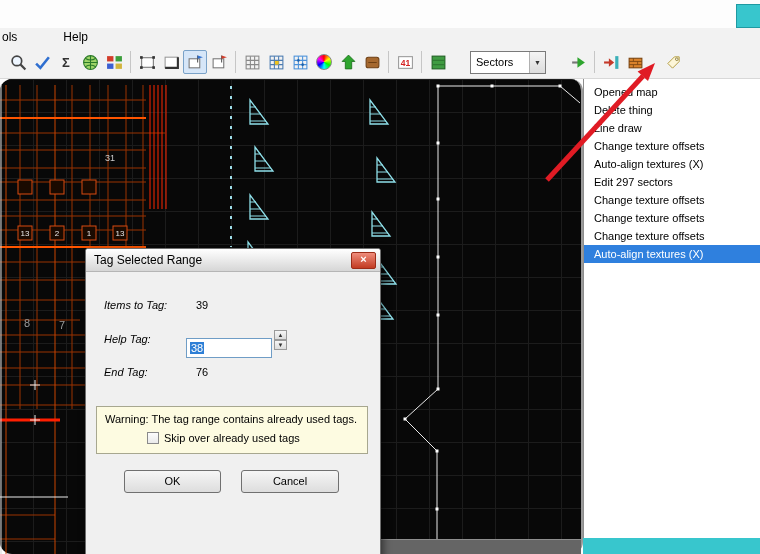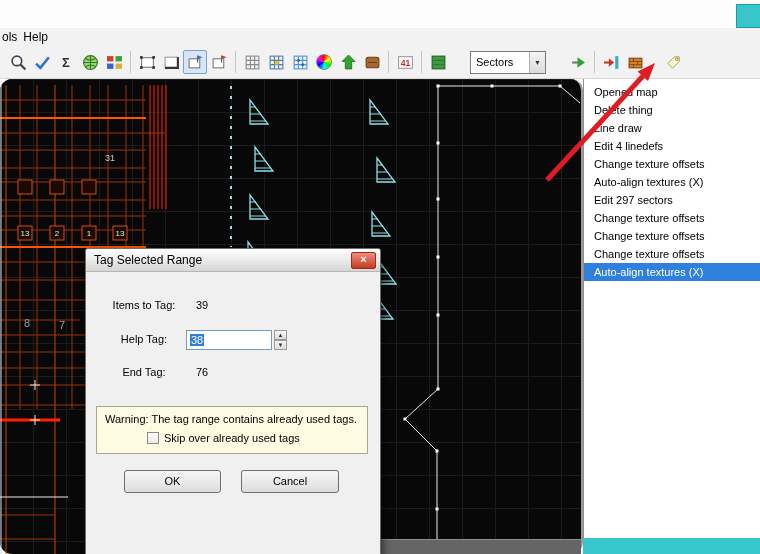--- a/index.html
+++ b/index.html
@@ -7,21 +7,21 @@
           font-family:"Liberation Sans", sans-serif;font-size:11px;color:#000;}
 
   
   .topstrip{position:absolute;left:0;top:0;width:760px;height:28px;background:#fdfdfd;}
   .teal-top{position:absolute;left:736px;top:4px;width:24px;height:22px;background:#38c6cd;border:1px solid #1f9aa2;}
   .teal-bottom{position:absolute;left:583px;top:538px;width:177px;height:16px;background:#38c6cd;}
 
   
   .menubar{position:absolute;left:0;top:28px;width:760px;height:18px;background:#f2f2f2;
            display:flex;align-items:center;font-size:12px;}
-  .menu-item{padding:0 3px;height:18px;display:flex;align-items:center;cursor:default;}
+  .menu-item{padding:0 23px;height:18px;display:flex;align-items:center;cursor:default;}
   .menu-item:first-child{padding-left:2px;}
 
   
   .toolbar{position:absolute;left:0;top:46px;width:760px;height:33px;background:#f2f2f2;
            border-bottom:1px solid #d8d8d8;display:flex;align-items:center;padding-left:6px;box-sizing:border-box;}
   .tb{width:24px;height:24px;display:flex;align-items:center;justify-content:center;flex:0 0 auto;border-radius:2px;}
   .tb svg{width:17px;height:17px;display:block;}
   .tb.pressed{background:#d6e6f8;border:1px solid #7aa2c8;width:22px;height:22px;}
   .tbsep{width:1px;height:22px;background:#c6c6c6;margin:0 4px;flex:0 0 auto;}
   .glyph{font-weight:bold;font-size:13px;color:#333;}
@@ -51,23 +51,23 @@
   
   .dialog{position:absolute;left:85px;top:248px;width:296px;height:313px;background:#f0f0f0;
           border:1px solid #6e6e6e;border-radius:3px;box-shadow:2px 3px 8px rgba(0,0,0,.55);
           box-sizing:border-box;z-index:30;}
   .titlebar{height:22px;background:linear-gradient(#ffffff,#d6d6d6);border-bottom:1px solid #b5b5b5;
             border-radius:2px 2px 0 0;display:flex;align-items:center;padding:0 4px 0 8px;font-size:12px;}
   .titlebar .title{flex:1;}
   .closebtn{width:23px;height:15px;background:linear-gradient(#ef8d7c,#c23b22);border:1px solid #9c2c18;
             border-radius:2px;color:#fff;font-weight:bold;font-size:11px;line-height:13px;text-align:center;cursor:default;}
   .dlgbody{position:relative;height:226px;}
-  .flabel{position:absolute;left:18px;width:80px;text-align:center;}
+  .flabel{position:absolute;left:18px;width:80px;text-align:left;font-style:italic;}
   .fvalue{position:absolute;left:110px;}
-  .tbox{position:absolute;left:100px;top:58px;width:86px;height:20px;background:#fff;border:1px solid #6f9dc6;
+  .tbox{position:absolute;left:100px;top:66px;width:86px;height:20px;background:#fff;border:1px solid #6f9dc6;
         box-sizing:border-box;display:flex;align-items:center;padding-left:3px;}
   .tbox .selected{background:#2e7fd6;color:#fff;padding:0 1px;}
   .spinner{position:absolute;left:188px;top:58px;width:13px;height:20px;display:flex;flex-direction:column;}
   .spinbtn{flex:1;background:linear-gradient(#f6f6f6,#dcdcdc);border:1px solid #9a9a9a;font-size:6px;
            display:flex;align-items:center;justify-content:center;color:#333;box-sizing:border-box;}
   .warnbox{position:absolute;left:10px;top:134px;width:272px;height:48px;background:#fdfbe1;
            border:1px solid #a7a78f;box-sizing:border-box;}
   .warntext{position:absolute;left:8px;top:6px;}
   .checkrow{position:absolute;left:50px;top:25px;display:flex;align-items:center;}
   .checkbox{width:12px;height:12px;background:linear-gradient(#fcfcfc,#eaeaea);border:1px solid #8a8a8a;
@@ -322,21 +322,20 @@
           <use href="#tri" x="375" y="216"></use>
       </g>
     </svg>
     <div class="hscroll"></div>
   </div>
 
   <div class="panel">
     <div class="hrow">Opened map</div>
     <div class="hrow">Delete thing</div>
     <div class="hrow">Line draw</div>
-    <div class="hrow">Edit 4 linedefs</div>
     <div class="hrow">Change texture offsets</div>
     <div class="hrow">Auto-align textures (X)</div>
     <div class="hrow">Edit 297 sectors</div>
     <div class="hrow">Change texture offsets</div>
     <div class="hrow">Change texture offsets</div>
     <div class="hrow">Change texture offsets</div>
     <div class="hrow sel">Auto-align textures (X)</div>
   </div>
 
   <div class="teal-bottom"></div>

